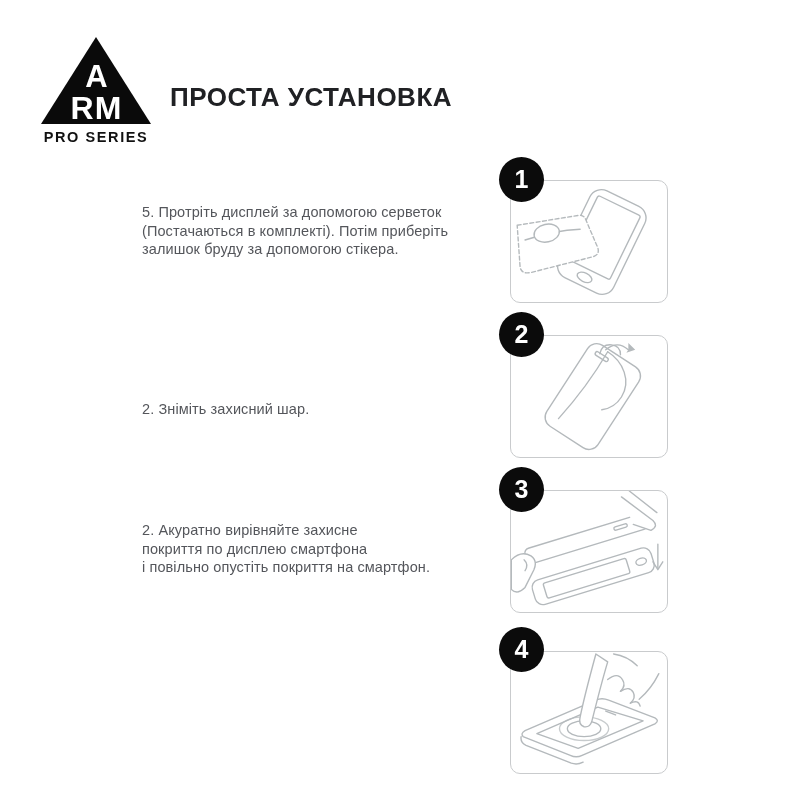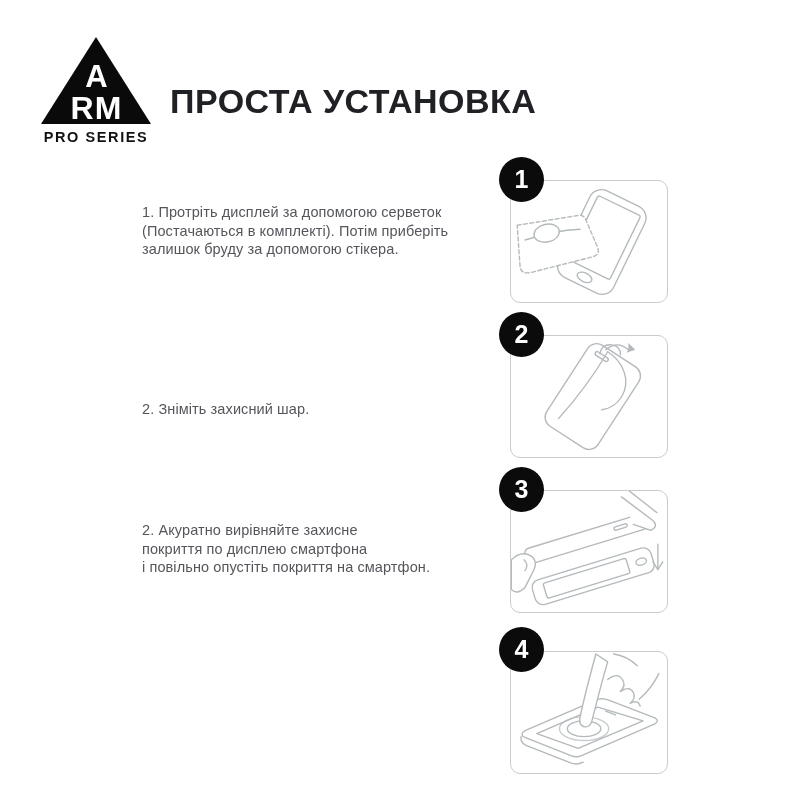--- a/index.html
+++ b/index.html
@@ -4,21 +4,21 @@
 <style>
   html,body{margin:0;padding:0;}
   body{
     width:800px;height:800px;background:#ffffff;position:relative;overflow:hidden;
     font-family:"Liberation Sans","DejaVu Sans",sans-serif;
   }
   .sheet{position:absolute;inset:0;}
   .logo{position:absolute;left:37px;top:34px;width:118px;height:112px;}
   .title{
     position:absolute;left:170px;top:82px;margin:0;
-    font-size:34px;font-weight:bold;color:#202124;letter-spacing:.5px;white-space:nowrap;
+    font-size:26px;font-weight:bold;color:#202124;letter-spacing:.5px;white-space:nowrap;
   }
   .step-text{
     position:absolute;left:142px;width:370px;margin:0;
     font-size:14.5px;line-height:18.5px;color:#54565b;white-space:pre-line;letter-spacing:.1px;
   }
   .fig-box{
     position:absolute;left:510px;width:158px;height:123px;box-sizing:border-box;
     border:1.5px solid #c9cbcd;border-radius:10px;background:#fff;
   }
   .fig-box svg.art{position:absolute;left:0;top:0;width:100%;height:100%;}
@@ -38,21 +38,21 @@
     <svg viewBox="0 0 118 112" width="118" height="112">
       <polygon points="59,3 114,90 4,90" fill="#0a0a0a"></polygon>
       <text x="59.5" y="53" font-size="31" font-weight="bold" fill="#ffffff" text-anchor="middle">A</text>
       <text x="59.5" y="85" font-size="32" font-weight="bold" fill="#ffffff" text-anchor="middle" letter-spacing="1">RM</text>
       <text x="59" y="108" font-size="14.5" font-weight="bold" fill="#111111" text-anchor="middle" letter-spacing="1.6">PRO SERIES</text>
     </svg>
   </div>
 
   <h1 class="title">ПРОСТА УСТАНОВКА</h1>
 
-  <p class="step-text" style="top:203px">1. Протріть дисплей за допомогою серветок
+  <p class="step-text" style="top:203px">5. Протріть дисплей за допомогою серветок
 (Постачаються в комплекті). Потім приберіть
 залишок бруду за допомогою стікера.</p>
   <div class="badge" style="top:157px">
     <span>1</span>
   </div>
   <div class="fig-box" style="top:180px">
     <svg class="art" viewBox="0 0 158 123">
       <g transform="rotate(26 92 62)">
         <rect x="61" y="13" width="62" height="98" rx="13" fill="#ffffff"></rect>
         <rect x="68" y="21" width="48" height="72" rx="2"></rect>

